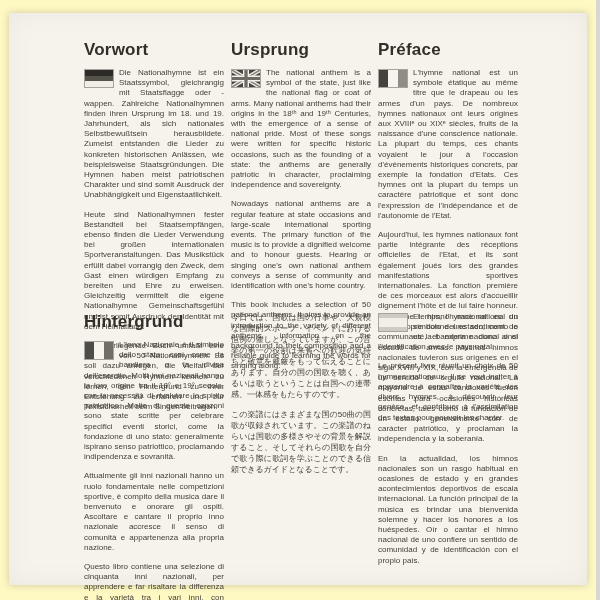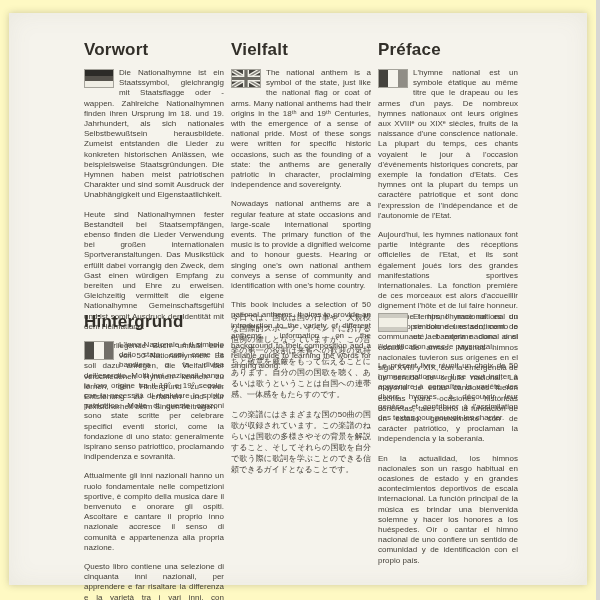--- a/index.html
+++ b/index.html
@@ -55,21 +55,21 @@
                 <span class="b1"></span>
                 <span class="b2"></span>
                 <span class="b3"></span>
               </span><span>Die Nationalhymne ist ein Staatssymbol, gleichrangig mit Staatsflagge oder -wappen. Zahlreiche Nationalhymnen finden ihren Ursprung im 18. und 19. Jahrhundert, als sich nationales Selbstbewußtsein herausbildete. Zumeist entstanden die Lieder zu konkreten historischen Anlässen, wie beispielsweise Staatsgründungen. Die Hymnen haben meist patriotischen Charakter und sind somit Ausdruck der Unabhängigkeit und Eigenstaatlichkeit.</span></p>
           <p>Heute sind Nationalhymnen fester Bestandteil bei Staatsempfängen, ebenso finden die Lieder Verwendung bei großen internationalen Sportveranstaltungen. Das Musikstück erfüllt dabei vorrangig den Zweck, dem Gast einen würdigen Empfang zu bereiten und Ehre zu erweisen. Gleichzeitig vermittelt die eigene Nationalhymne Gemeinschaftsgefühl und ist somit Ausdruck der Identität mit dem Heimatland.</p>
           <p>Das vorliegende Buch umfaßt eine Auswahl von 50 Nationalhymnen. Es soll dazu anregen, die Vielfalt der verschiedenen Hymnen kennen zu lernen, den Hintergrund zu ihrer Entstehung zu erfahren und zur Textsicherheit beim Singen beitragen.</p>
         </div>
       </section>
 
       <section class="col" lang="en">
-        <h2>Vielfalt</h2>
+        <h2>Ursprung</h2>
         <div class="body">
           <p><span class="flag uk">
                 <svg viewBox="0 0 60 38" preserveAspectRatio="none">
                   <rect width="60" height="38" fill="#45433e"></rect>
                   <path d="M0,0 L60,38 M60,0 L0,38" stroke="#f2f0e8" stroke-width="9"></path>
                   <path d="M0,0 L60,38 M60,0 L0,38" stroke="#84827b" stroke-width="3.5"></path>
                   <path d="M30,0 V38 M0,19 H60" stroke="#f2f0e8" stroke-width="13"></path>
                   <path d="M30,0 V38 M0,19 H60" stroke="#6d6b64" stroke-width="7"></path>
                 </svg>
               </span><span>The national anthem is a symbol of the state, just like the national flag or coat of arms.  Many national anthems had their origins in the 18ᵗʰ and 19ᵗʰ Centuries, with the emergence of a sense of national pride. Most of these songs were written for specific historic occasions, such as the founding of a state: the anthems are generally patriotic in character, proclaiming independence and sovereignty.</span></p>

